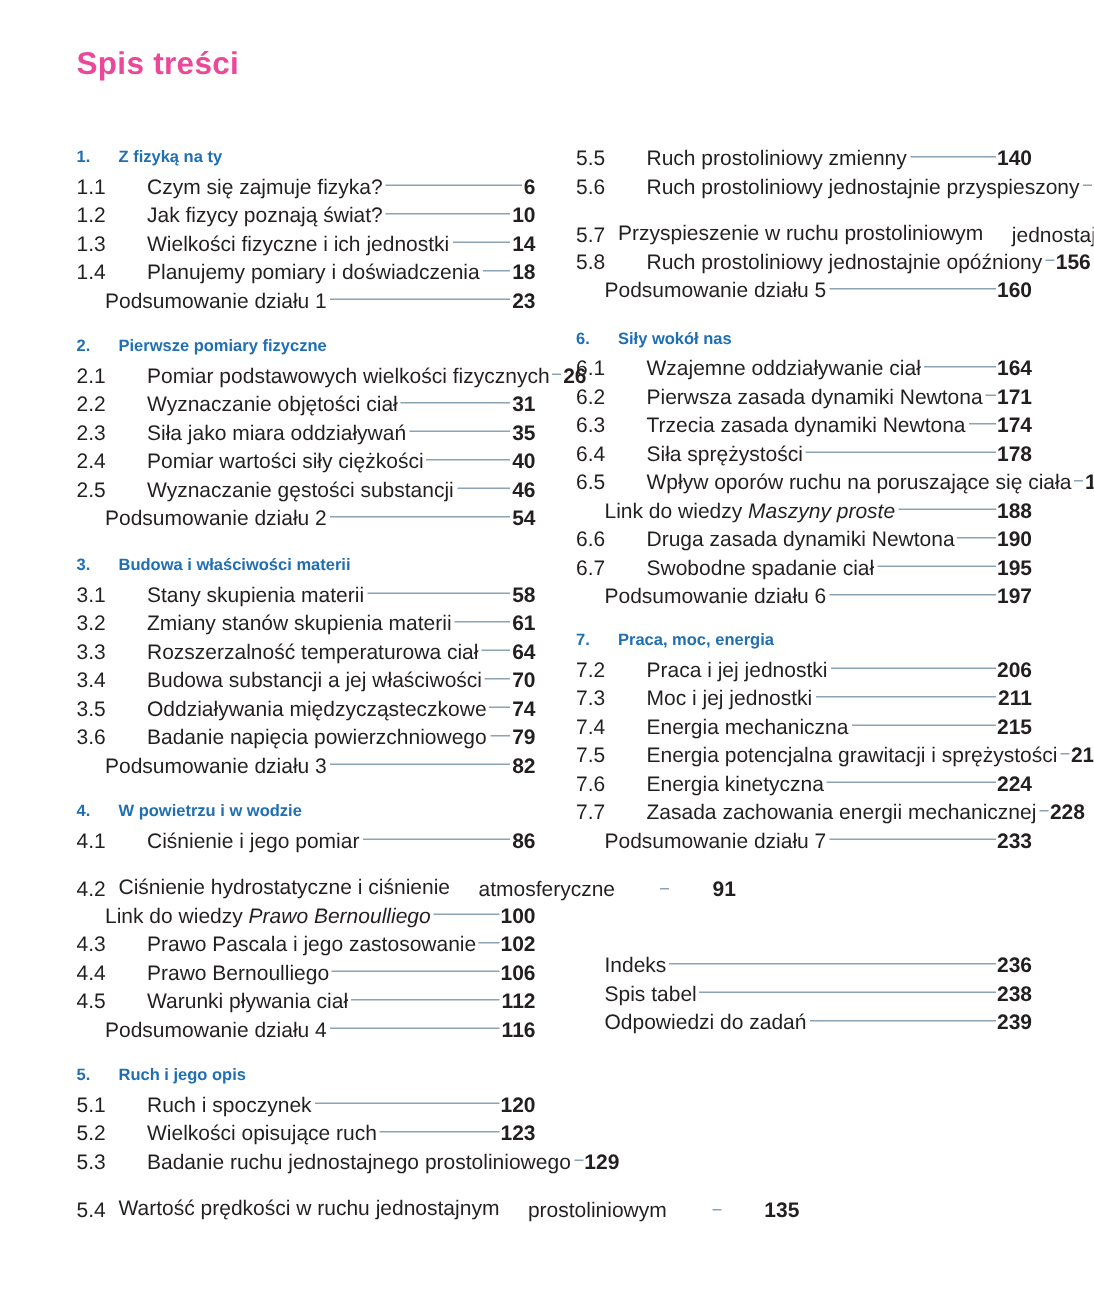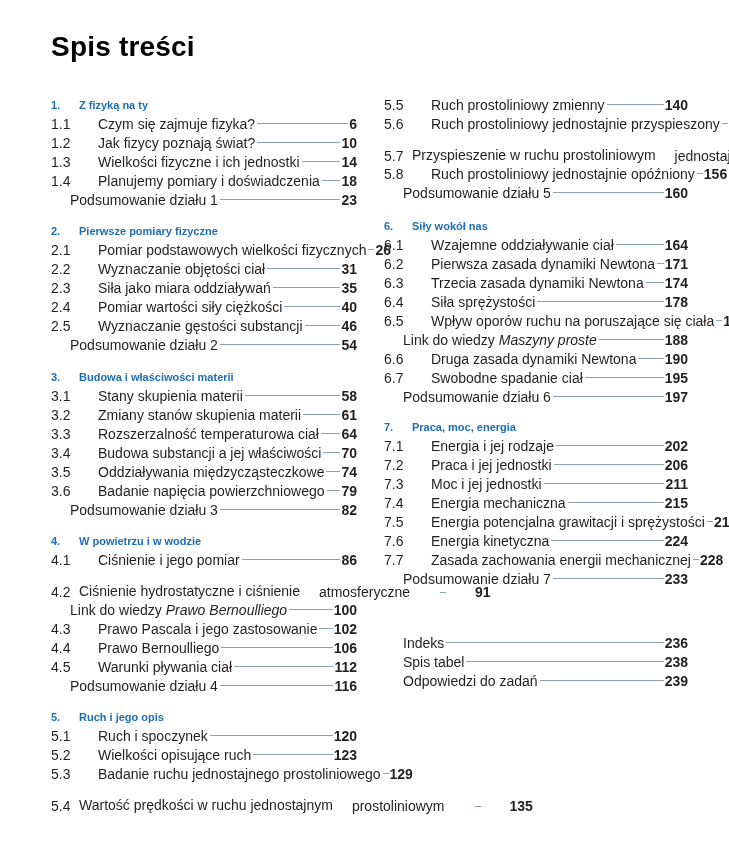--- a/index.html
+++ b/index.html
@@ -2,21 +2,21 @@
 <html><head>
 <meta charset="utf-8">
 <style>
   html, body { margin: 0; padding: 0; background: #ffffff; }
   body {
     width: 729px; height: 865px; position: relative; overflow: hidden;
     font-family: "Liberation Sans", "DejaVu Sans", sans-serif; color: #231f20;
   }
   .title {
     position: absolute; left: 51px; top: 31px;
-    font-size: 28px; font-weight: bold; color: #000000; letter-spacing: 0.2px;
+    font-size: 21px; font-weight: bold; color: #ec4899; letter-spacing: 0.2px;
   }
   .col { position: absolute; top: 0; }
   .col.left { left: 51px; width: 306px; }
   .col.right { left: 384px; width: 304px; }
   .section { position: absolute; left: 0; right: 0; }
   .sec-head {
     height: 19px; display: flex; align-items: center;
     color: #1f6fb2; font-weight: bold; font-size: 11px;
   }
   .sec-head .num { width: 28px; }
@@ -357,26 +357,20 @@
         <span class="page">197</span>
       </div>
   </div>
 
   <div class="section" style="top:417px">
     <div class="sec-head">
       <span class="num">7.</span>
       <span>Praca, moc, energia</span>
     </div>
     <div class="row">
-        <span class="num">7.1</span>
-        <span class="label">Energia i jej rodzaje</span>
-        <span class="leader"></span>
-        <span class="page">202</span>
-      </div>
-    <div class="row">
         <span class="num">7.2</span>
         <span class="label">Praca i jej jednostki</span>
         <span class="leader"></span>
         <span class="page">206</span>
       </div>
     <div class="row">
         <span class="num">7.3</span>
         <span class="label">Moc i jej jednostki</span>
         <span class="leader"></span>
         <span class="page">211</span>

